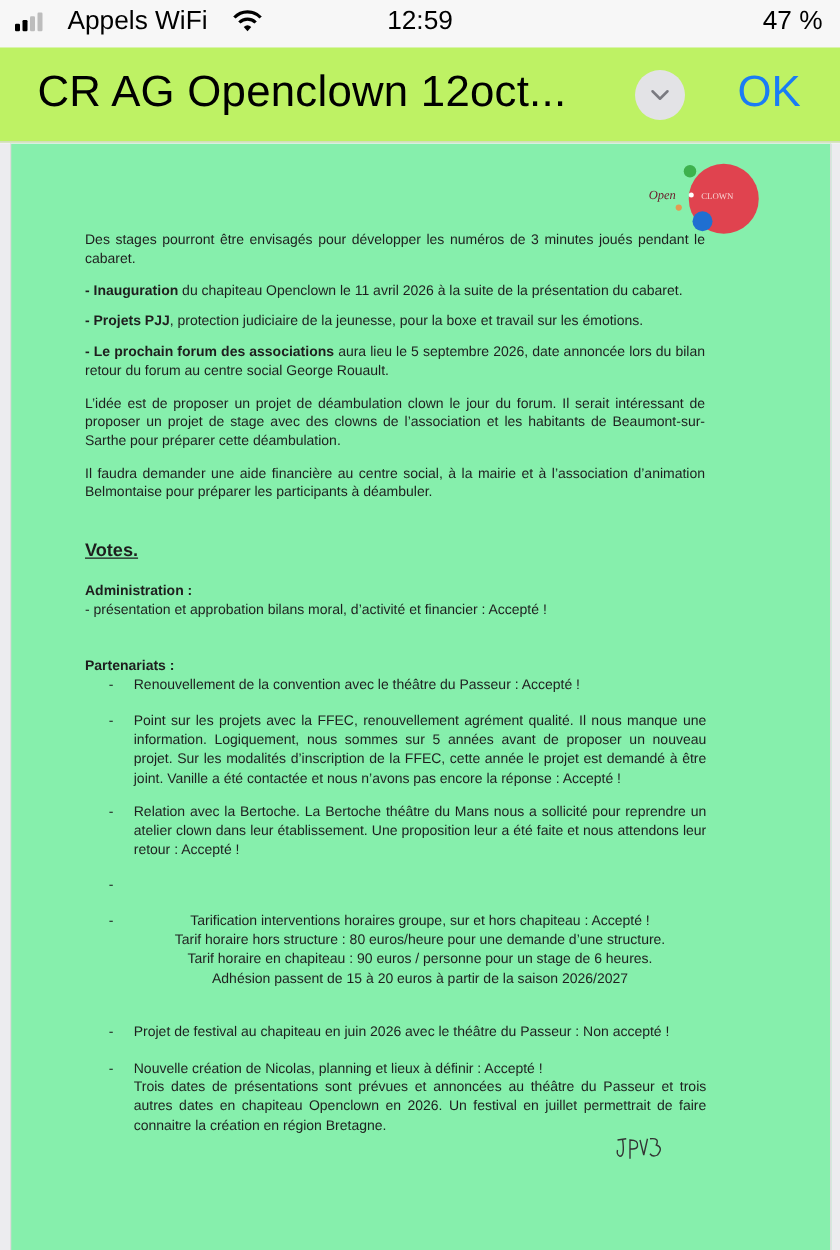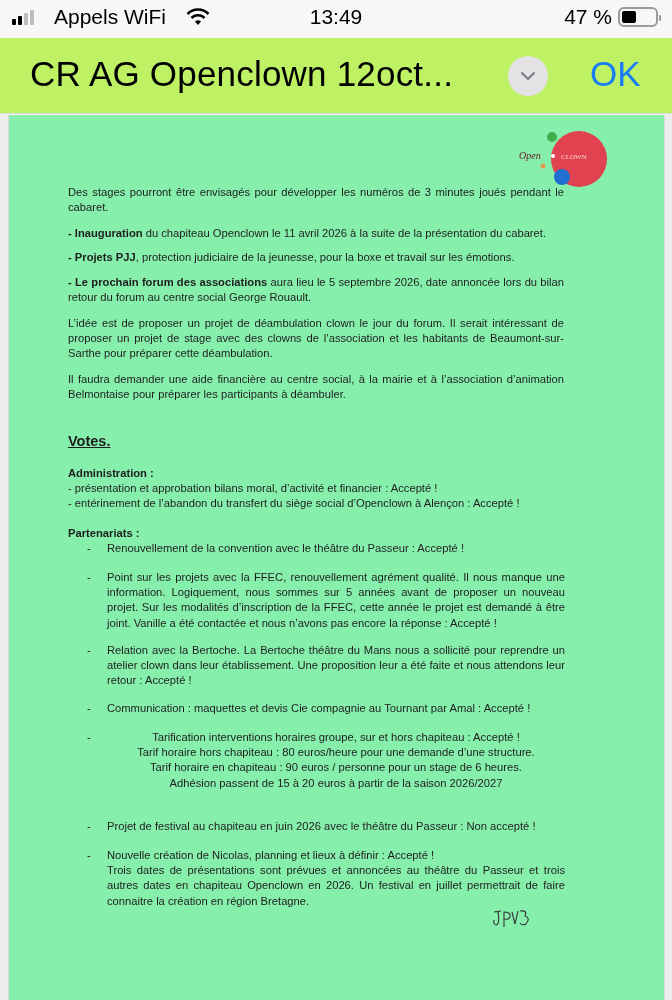--- a/index.html
+++ b/index.html
@@ -3,21 +3,21 @@
 <meta charset="utf-8">
 <style>
   * { box-sizing: border-box; margin: 0; padding: 0; }
   html, body { width: 672px; height: 1000px; overflow: hidden; background: #f3f3f5; font-family: "Liberation Sans", sans-serif; }
   .status-bar { position: absolute; left: 0; top: 0; width: 672px; height: 38px; background: #f7f7f7; color: #000; font-size: 21px; }
   .status-left { position: absolute; left: 12px; top: 5px; display: flex; align-items: center; gap: 20px; }
   .signal { display: flex; align-items: flex-end; gap: 2px; height: 16px; }
   .signal span { display: block; width: 4px; background: #000; border-radius: 1px; }
   .signal span.dim { background: #bdbdbd; }
   .status-time { position: absolute; left: 0; right: 0; top: 5px; text-align: center; }
-  .status-right { position: absolute; right: 14px; top: 5px; display: flex; align-items: center; gap: 6px; }
+  .status-right { position: absolute; right: 14px; top: 5px; display: flex; align-items: center; gap: 18px; flex-direction: column; }
   .battery { width: 40px; height: 20px; border: 2px solid #9a9a9a; border-radius: 6px; position: relative; padding: 2px; }
   .battery .fill { width: 45%; height: 100%; background: #000; border-radius: 2px; }
   .battery::after { content: ""; position: absolute; right: -5px; top: 6px; width: 2px; height: 6px; background: #9a9a9a; border-radius: 1px; }
 
   .nav-bar { position: absolute; left: 0; top: 38px; width: 672px; height: 76px; background: #bef264; border-bottom: 1px solid #d8d8d8; }
   .doc-title { position: absolute; left: 30px; top: 16px; font-size: 35px; font-weight: normal; color: #000; letter-spacing: 0.2px; white-space: nowrap; }
   .title-chevron { position: absolute; left: 508px; top: 18px; width: 40px; height: 40px; border-radius: 50%; background: #e3e3e6; display: flex; align-items: center; justify-content: center; }
   .ok-button { position: absolute; left: 590px; top: 16px; font-size: 35px; color: #1a7cf5; cursor: pointer; }
 
   .viewer { position: absolute; left: 0; top: 115px; width: 672px; height: 885px; background: #ececef; }
@@ -45,21 +45,21 @@
         <span class="dim" style="height:12px"></span>
         <span class="dim" style="height:15px"></span>
     </div>
     <span>Appels WiFi</span>
     <svg width="24" height="18" viewBox="0 0 24 18">
       <path d="M12 17 L9 13.5 A4.5 4.5 0 0 1 15 13.5 Z" fill="#000"></path>
       <path d="M5.5 10 A9 9 0 0 1 18.5 10" stroke="#000" stroke-width="2.6" fill="none"></path>
       <path d="M1.5 6 A14.5 14.5 0 0 1 22.5 6" stroke="#000" stroke-width="2.6" fill="none"></path>
     </svg>
   </div>
-  <div class="status-time">13:49</div>
+  <div class="status-time">12:59</div>
   <div class="status-right">
     <span>47 %</span>
     <div class="battery">
         <div class="fill"></div>
       </div>
   </div>
 </div>
 
 <div class="nav-bar">
   <div class="doc-title">CR AG Openclown 12oct...</div>
@@ -101,50 +101,44 @@
     <div class="p" style="top:257px">Il faudra demander une aide financière au centre social, à la mairie et à l’association d’animation Belmontaise pour préparer les participants à déambuler.</div>
 
     <div class="p" style="top:201px">L’idée est de proposer un projet de déambulation clown le jour du forum. Il serait intéressant de proposer un projet de stage avec des clowns de l’association et les habitants de Beaumont-sur-Sarthe pour préparer cette déambulation.</div>
 
     <div class="votes-title">Votes.</div>
 
     <div class="section-title" style="top:351px">Administration :</div>
     <div class="line" style="top:366px">
       <span>- présentation et approbation bilans moral, d’activité et financier : </span><span class="u">Accepté</span><span> !</span>
     </div>
-    <div class="line" style="top:381px">
-      <span>- entérinement de l’abandon du transfert du siège social d’Openclown à Alençon : </span><span class="u">Accepté</span><span> !</span>
-    </div>
 
     <div class="section-title" style="top:411px">Partenariats :</div>
 
     <span class="bullet" style="top:426px">-</span>
     <div class="item" style="top:426px">
       <span>Renouvellement de la convention avec le théâtre du Passeur : </span><span class="u">Accepté</span><span> !</span>
     </div>
 
     <span class="bullet" style="top:455px">-</span>
     <div class="item" style="top:455px">
       <span>Point sur les projets avec la FFEC, renouvellement agrément qualité. Il nous manque une information. Logiquement, nous sommes sur 5 années avant de proposer un nouveau projet. Sur les modalités d’inscription de la FFEC, cette année le projet est demandé à être joint. Vanille a été contactée et nous n’avons pas encore la réponse : </span><span class="u">Accepté</span><span> !</span>
     </div>
 
     <span class="bullet" style="top:528px">-</span>
     <div class="item" style="top:528px">
       <span>Relation avec la Bertoche. La Bertoche théâtre du Mans nous a sollicité pour reprendre un atelier clown dans leur établissement. Une proposition leur a été faite et nous attendons leur retour : </span><span class="u">Accepté</span><span> !</span>
     </div>
 
     <span class="bullet" style="top:586px">-</span>
-    <div class="item" style="top:586px; white-space:nowrap">
-      <span>Communication :  maquettes et devis Cie compagnie au Tournant par Amal : </span><span class="u">Accepté</span><span> !</span>
-    </div>
 
     <span class="bullet" style="top:615px">-</span>
     <div class="item" style="top:615px; text-align:center">
       <div><span>Tarification interventions horaires groupe, sur et hors chapiteau : </span><span class="u">Accepté</span><span> !</span></div>
-      <div><span>Tarif horaire hors chapiteau : </span><span class="u">80 euros/heure</span><span> pour une demande d’une structure.</span></div>
+      <div><span>Tarif horaire hors structure : </span><span class="u">80 euros/heure</span><span> pour une demande d’une structure.</span></div>
       <div><span>Tarif horaire en chapiteau : </span><span class="u">90 euros / personne</span><span> pour un stage de 6 heures.</span></div>
       <div><span>Adhésion passent de 15 à </span><span class="u">20 euros</span><span> à partir de la saison 2026/2027</span></div>
     </div>
 
     <span class="bullet" style="top:704px">-</span>
     <div class="item" style="top:704px; white-space:nowrap">
       <span>Projet de festival au chapiteau en juin 2026 avec le théâtre du Passeur : </span><span class="u">Non accepté</span><span> !</span>
     </div>
 
     <span class="bullet" style="top:733px">-</span>

